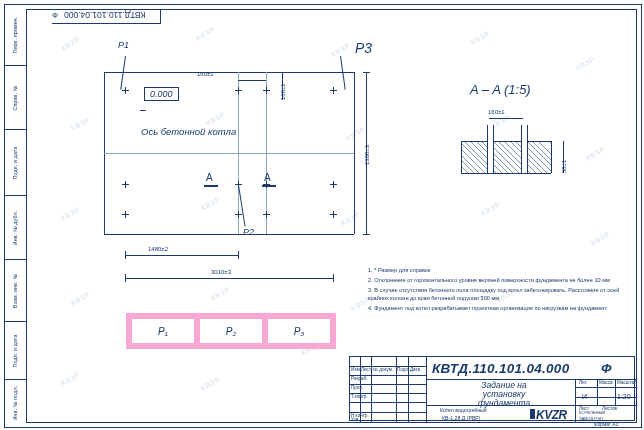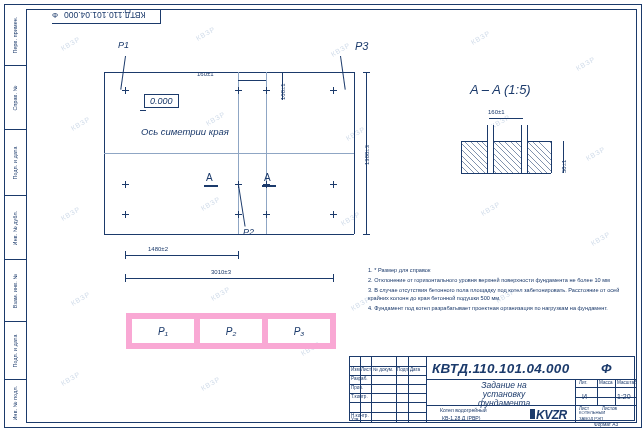--- a/index.html
+++ b/index.html
@@ -143,28 +143,28 @@
   <div class="ln" style="left:330px;top:214px;width:7px;height:1px;"></div>
   <div class="ln" style="left:333px;top:211px;width:1px;height:7px;"></div>
 
   <div class="ln" style="left:125px;top:56px;width:1px;height:34px;transform:rotate(8deg);transform-origin:top;"></div>
   <div class="lbl" style="left:118px;top:40px;font-size:9px;">Р1</div>
 
   <div class="ln" style="left:238px;top:185px;width:1px;height:42px;transform:rotate(-9deg);transform-origin:top;"></div>
   <div class="lbl" style="left:243px;top:227px;font-size:9px;">Р2</div>
 
   <div class="ln" style="left:340px;top:56px;width:1px;height:34px;transform:rotate(-8deg);transform-origin:top;"></div>
-  <div class="lbl" style="left:355px;top:40px;font-size:11px;">Р3</div>
-
-  <div style="position:absolute;left:144px;top:94px;border:1px solid #1b3a6b;padding:1px 5px;font-size:9px;font-style:italic;">
+  <div class="lbl" style="left:355px;top:40px;font-size:14px;">Р3</div>
+
+  <div style="position:absolute;left:144px;top:87px;border:1px solid #1b3a6b;padding:1px 5px;font-size:9px;font-style:italic;">
     <span>0.000</span>
   </div>
   <div class="ln" style="left:140px;top:110px;width:6px;height:1px;"></div>
 
-  <div class="lbl" style="left:141px;top:126px;font-size:9.5px;">Ось симетрии края</div>
+  <div class="lbl" style="left:141px;top:126px;font-size:9.5px;">Ось бетонной котла</div>
 
   <div class="lbl" style="left:206px;top:172px;font-size:10px;font-style:normal;">A</div>
   <div class="lbl" style="left:264px;top:172px;font-size:10px;font-style:normal;">A</div>
   <div class="ln" style="left:204px;top:185px;width:14px;height:1.6px;"></div>
   <div class="ln" style="left:262px;top:185px;width:14px;height:1.6px;"></div>
 
   <div class="ln" style="left:238px;top:80px;width:28px;height:1px;"></div>
   <div class="dim" style="left:197px;top:71px;">160±1</div>
 
   <div class="ln" style="left:282px;top:72px;width:1px;height:28px;"></div>

